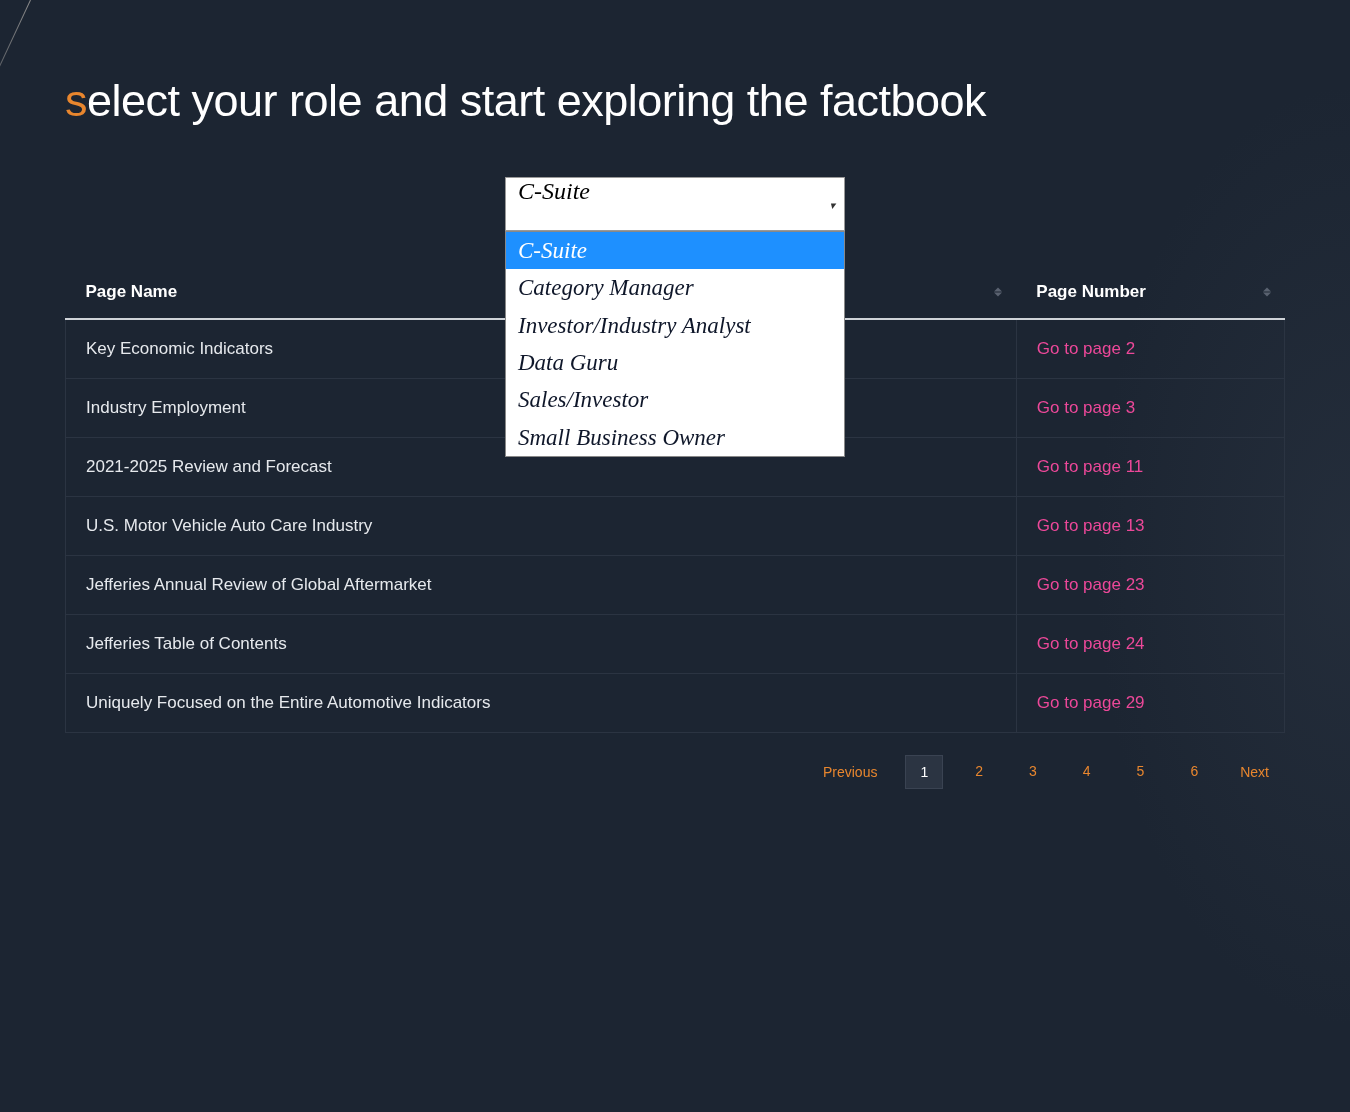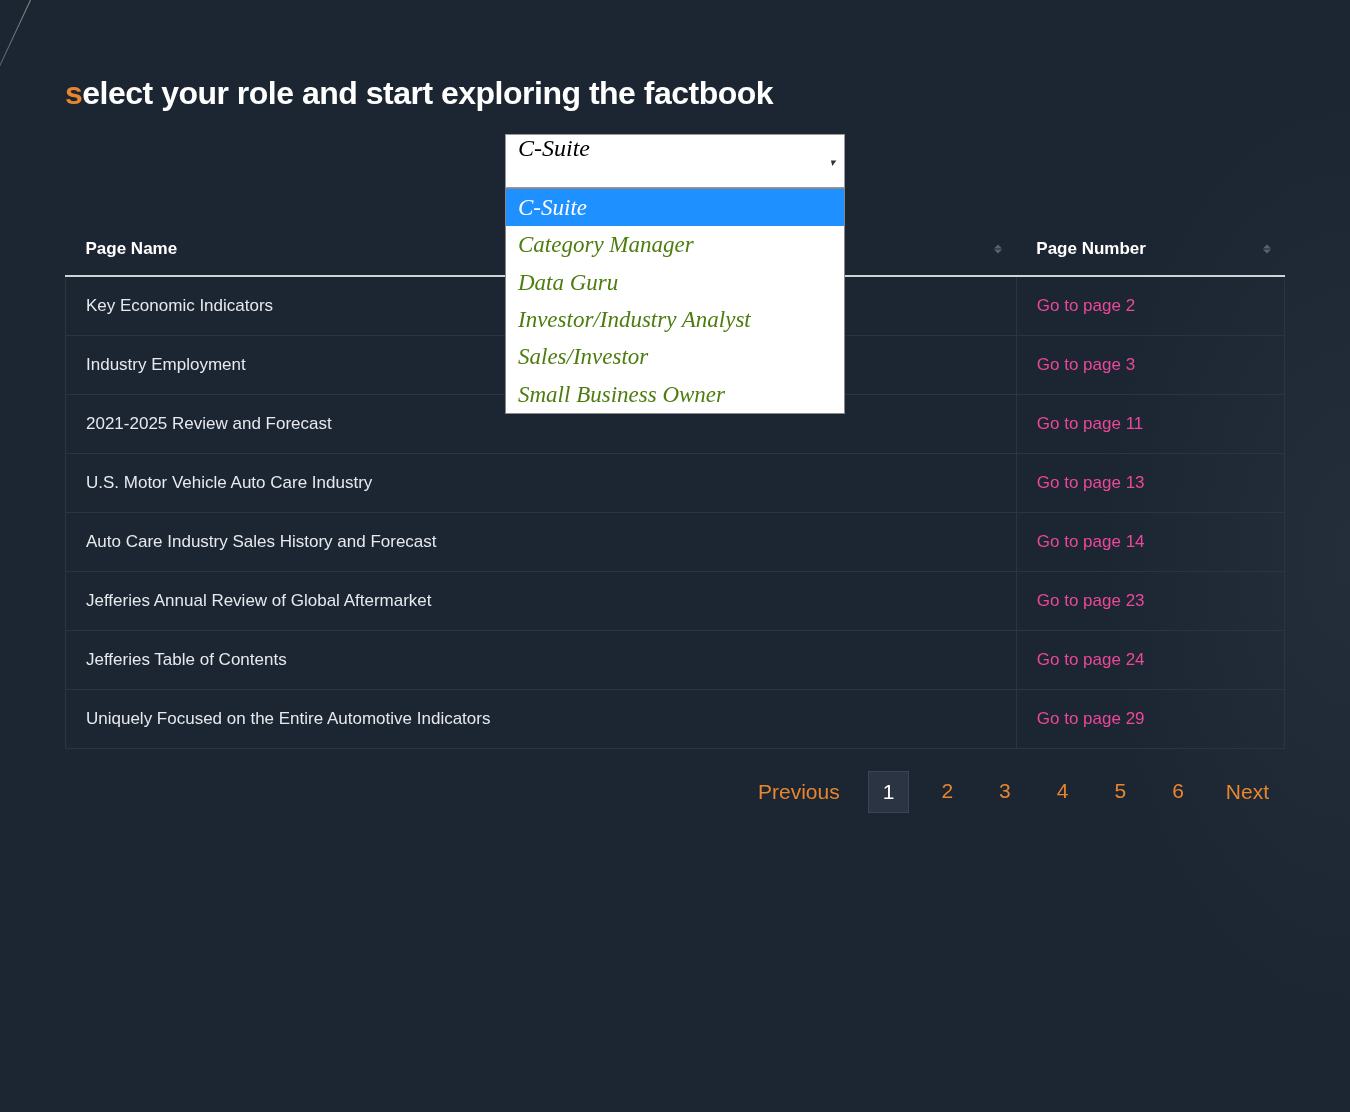--- a/index.html
+++ b/index.html
@@ -34,24 +34,24 @@
       background: radial-gradient(ellipse at right, rgba(60,70,85,0.25) 0%, transparent 60%);
       pointer-events: none;
     }
     
     .container {
       padding: 75px 65px 0 65px;
       position: relative;
     }
     
     h1.page-title {
-      font-size: 32px;
-      font-weight: 700;
+      font-size: 45px;
+      font-weight: 400;
       letter-spacing: -0.5px;
-      margin-bottom: 22px;
+      margin-bottom: 50px;
     }
     
     h1.page-title .accent-letter {
       color: #e8862e;
     }
     
     .select-wrapper {
       display: flex;
       justify-content: center;
       margin-bottom: 55px;
@@ -89,21 +89,21 @@
       width: 340px;
       background: #ffffff;
       border: 1px solid #888;
       z-index: 100;
       font-family: Georgia, serif;
     }
     
     .dropdown-option {
       padding: 2px 12px;
       font-size: 23px;
-      color: #4d7c0f;
+      color: #0f172a;
       cursor: pointer;
       line-height: 1.45;
     }
     
     .dropdown-option.selected {
       background: #1e90ff;
       color: #ffffff;
     }
     
     .table-section {
@@ -177,21 +177,21 @@
       display: flex;
       justify-content: flex-end;
       align-items: center;
       gap: 18px;
       margin-top: 22px;
       padding-right: 6px;
     }
     
     .pagination .page-btn {
       color: #e8862e;
-      font-size: 21px;
+      font-size: 14px;
       text-decoration: none;
       cursor: pointer;
       padding: 8px 14px;
       min-width: 34px;
       text-align: left;
       display: inline-block;
     }
     
     .pagination .page-btn.current {
       background: #2b3442;
@@ -219,22 +219,22 @@
   </h1>
 
   <div class="select-wrapper">
     <div class="role-select">C-Suite</div>
     <span class="select-arrow">▾</span>
 
     <div class="dropdown-list" id="dropdown-list">
 
     <div class="dropdown-option selected">C-Suite</div>
         <div class="dropdown-option">Category Manager</div>
+        <div class="dropdown-option">Investor/Industry Analyst</div>
         <div class="dropdown-option">Data Guru</div>
-        <div class="dropdown-option">Investor/Industry Analyst</div>
         <div class="dropdown-option">Sales/Investor</div>
         <div class="dropdown-option">Small Business Owner</div>
       </div>
   </div>
 
   <div class="table-section">
     <table class="data-table">
       <thead>
         <tr>
           <th class="th-name-col">
@@ -265,24 +265,20 @@
           </tr>
           <tr>
             <td class="col-name">2021-2025 Review and Forecast</td>
             <td class="col-link"><a>Go to page 11</a></td>
           </tr>
           <tr>
             <td class="col-name">U.S. Motor Vehicle Auto Care Industry</td>
             <td class="col-link"><a>Go to page 13</a></td>
           </tr>
           <tr>
-            <td class="col-name">Auto Care Industry Sales History and Forecast</td>
-            <td class="col-link"><a>Go to page 14</a></td>
-          </tr>
-          <tr>
             <td class="col-name">Jefferies Annual Review of Global Aftermarket</td>
             <td class="col-link"><a>Go to page 23</a></td>
           </tr>
           <tr>
             <td class="col-name">Jefferies Table of Contents</td>
             <td class="col-link"><a>Go to page 24</a></td>
           </tr>
           <tr>
             <td class="col-name">Uniquely Focused on the Entire Automotive Indicators</td>
             <td class="col-link"><a>Go to page 29</a></td>

